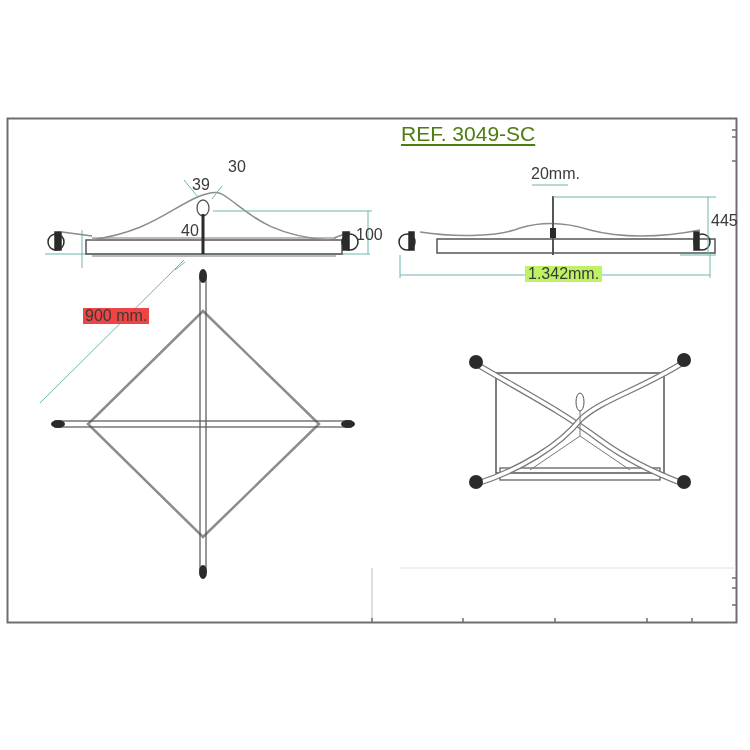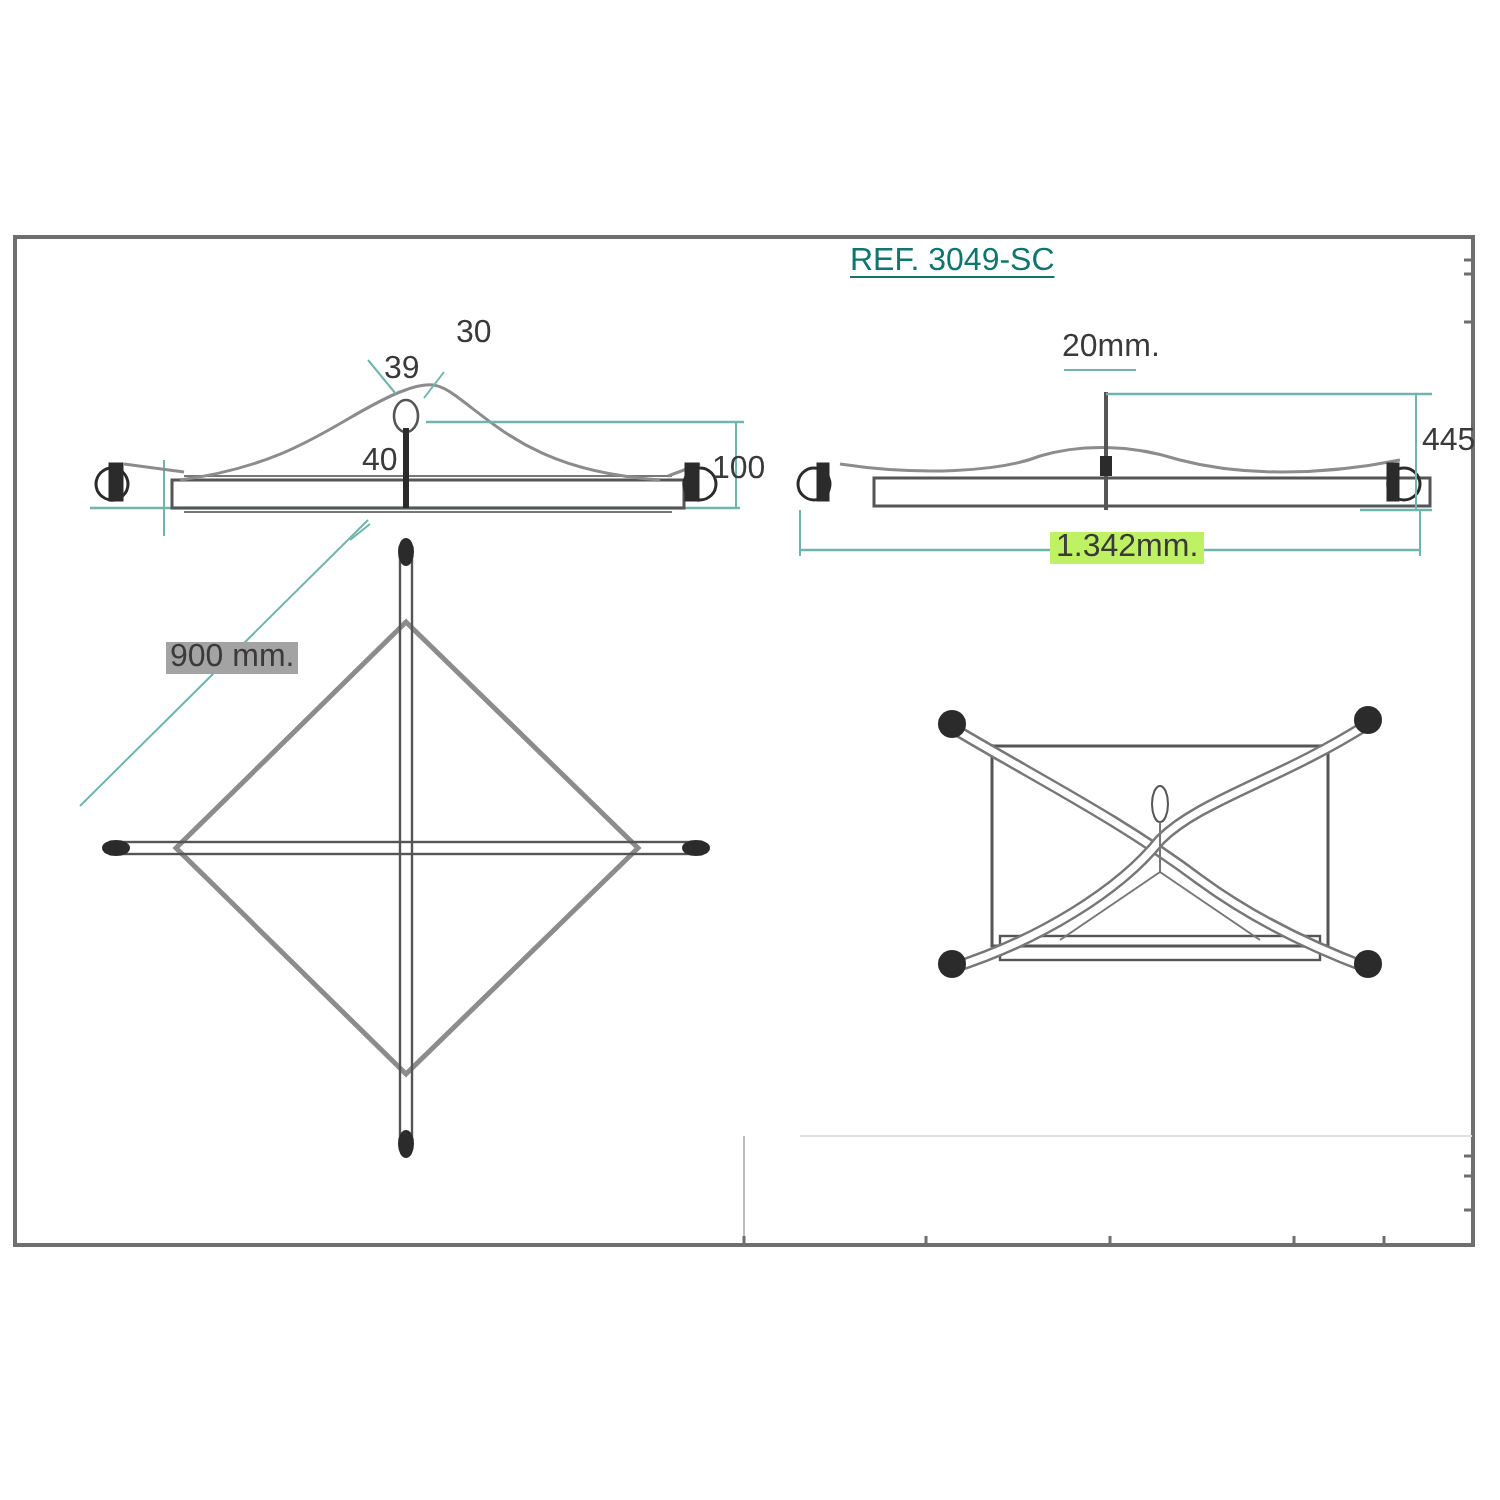--- a/index.html
+++ b/index.html
@@ -1,19 +1,19 @@
 <!DOCTYPE html>
 <html><head>
 <meta charset="utf-8">
 <style>
   html, body { margin:0; padding:0; background:#ffffff; }
   body { width:750px; height:750px; position:relative; overflow:hidden; font-family:"Liberation Sans", sans-serif; }
   #sheet { position:absolute; left:0; top:0; width:750px; height:750px; }
   .lbl { position:absolute; color:#3a3a3a; font-family:"Liberation Sans", sans-serif; white-space:nowrap; line-height:1; }
-  .ref { font-size:16px; text-decoration:underline; text-underline-offset:3px; color:#0f766e;margin-left:24px; }
+  .ref { font-size:21px; text-decoration:underline; text-underline-offset:3px; color:#4d7c0f; }
   .dim { font-size:16px; }
 </style>
 </head>
 <body>
 
 <div id="sheet">
   <svg width="750" height="750" viewBox="0 0 750 750" xmlns="http://www.w3.org/2000/svg" style="position:absolute;left:0;top:0">
 
     <g>
       <rect x="7.5" y="118.5" width="729" height="504" fill="none" stroke="#6e6e6e" stroke-width="2"></rect>
@@ -127,14 +127,14 @@
 
   <span class="lbl dim" style="left:192px;top:177px">39</span>
   <span class="lbl dim" style="left:228px;top:159px">30</span>
   <span class="lbl dim" style="left:181px;top:223px">40</span>
   <span class="lbl dim" style="left:356px;top:227px">100</span>
 
   <span class="lbl dim" style="left:531px;top:166px">20mm.</span>
   <span class="lbl dim" style="left:711px;top:213px">445</span>
   <span class="lbl dim" style="left:525px;top:266px;background:#bef264;padding:0 3px">1.342mm.</span>
 
-  <span class="lbl dim" style="left:83px;top:321px;background:#a3a3a3;padding:0 2px">900 mm.</span>
+  <span class="lbl dim" style="left:83px;top:308px;background:#ef4444;padding:0 2px">900 mm.</span>
 </div>
 
 </body></html>

